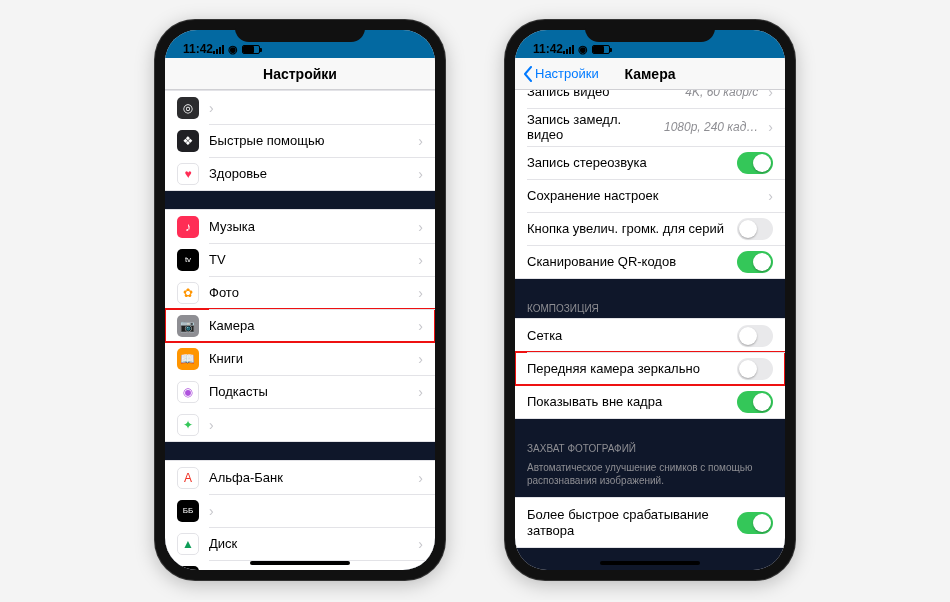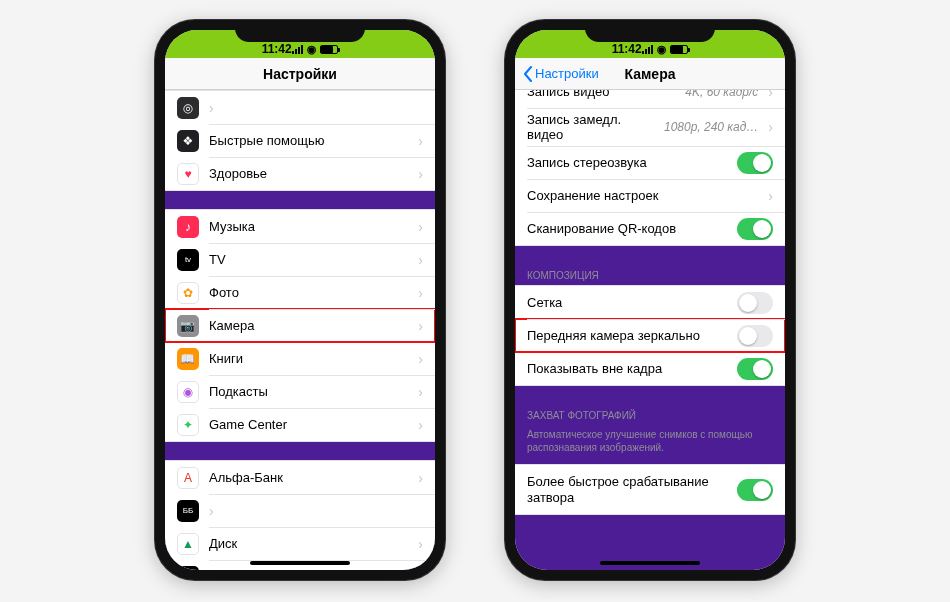--- a/index.html
+++ b/index.html
@@ -38,26 +38,26 @@
     width: 130px; height: 22px;
     background: #111;
     border-bottom-left-radius: 14px;
     border-bottom-right-radius: 14px;
     z-index: 50;
   }
   .statusbar {
     height: 28px;
     display: flex;
     align-items: flex-end;
-    justify-content: center;
+    justify-content: flex-start;
     padding: 0 18px 2px;
     font-size: 12px;
     font-weight: 600;
     color: #000;
-    background: #84cc16;
+    background: #0369a1;
   }
   .statusbar .right { display:flex; align-items:center; gap:4px; }
   .sig { display:inline-flex; gap:1px; align-items:flex-end; }
   .sig i { width:2px; background:#000; display:inline-block; }
   .sig i:nth-child(1){height:3px}
   .sig i:nth-child(2){height:5px}
   .sig i:nth-child(3){height:7px}
   .sig i:nth-child(4){height:9px}
   .wifi { font-size:11px; }
   .batt { width:18px;height:9px;border:1px solid #000;border-radius:2px;position:relative; }
@@ -78,21 +78,21 @@
   .navbar .back {
     position:absolute; left:8px; top:0; bottom:0;
     display:flex; align-items:center;
     color:#007aff; font-weight:400; font-size:13px;
   }
   .navbar .back svg { width:10px; height:16px; margin-right:2px; }
 
   .content {
     flex:1;
     overflow:hidden;
-    background:#4c1d95;
+    background:#0f172a;
   }
 
   .group { background:#fff; border-top:1px solid #e3e3e7; border-bottom:1px solid #e3e3e7; margin-bottom:18px; }
   .group.first { margin-top:0; }
   .row {
     display:flex;
     align-items:center;
     min-height:33px;
     padding: 4px 12px 4px 12px;
     gap:10px;
@@ -221,21 +221,20 @@
             <div class="label">Книги</div>
             <div class="chev">›</div>
           </div>
           <div class="row">
             <div class="app-icon" style="background: rgb(255, 255, 255); color: rgb(175, 82, 222); border: 1px solid rgb(227, 227, 231);">◉</div>
             <div class="label">Подкасты</div>
             <div class="chev">›</div>
           </div>
           <div class="row">
             <div class="app-icon" style="background: rgb(255, 255, 255); color: rgb(52, 199, 89); border: 1px solid rgb(227, 227, 231);">✦</div>
-            <div class="label">Game Center</div>
             <div class="chev">›</div>
           </div>
         </div>
         <div class="group">
           <div class="row">
             <div class="app-icon" style="background: rgb(255, 255, 255); color: rgb(239, 49, 36); border: 1px solid rgb(227, 227, 231);">A</div>
             <div class="label">Альфа-Банк</div>
             <div class="chev">›</div>
           </div>
           <div class="row">
@@ -305,20 +304,26 @@
             <div class="label">Запись стереозвука</div>
             <div class="toggle on">
               <i></i>
             </div>
           </div>
           <div class="row short-sep">
             <div class="label">Сохранение настроек</div>
             <div class="chev">›</div>
           </div>
           <div class="row short-sep">
+            <div class="label">Кнопка увелич. громк. для серий</div>
+            <div class="toggle">
+              <i></i>
+            </div>
+          </div>
+          <div class="row short-sep">
             <div class="label">Сканирование QR-кодов</div>
             <div class="toggle on">
               <i></i>
             </div>
           </div>
         </div>
         <div class="section-header">КОМПОЗИЦИЯ</div>
         <div class="group tight">
           <div class="row short-sep">
             <div class="label">Сетка</div>

